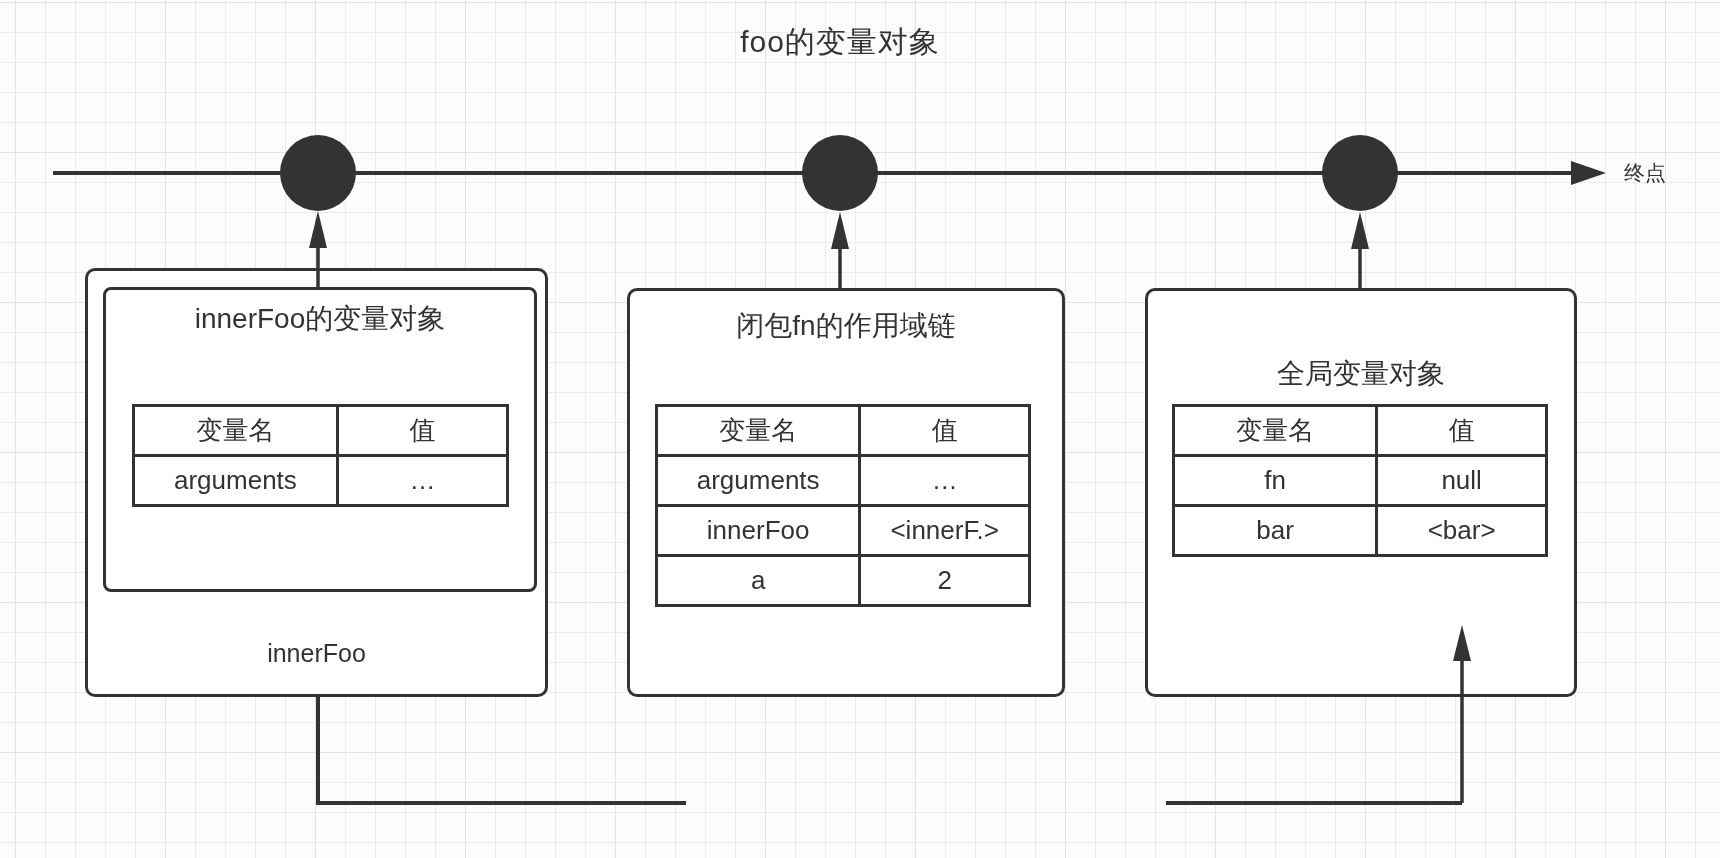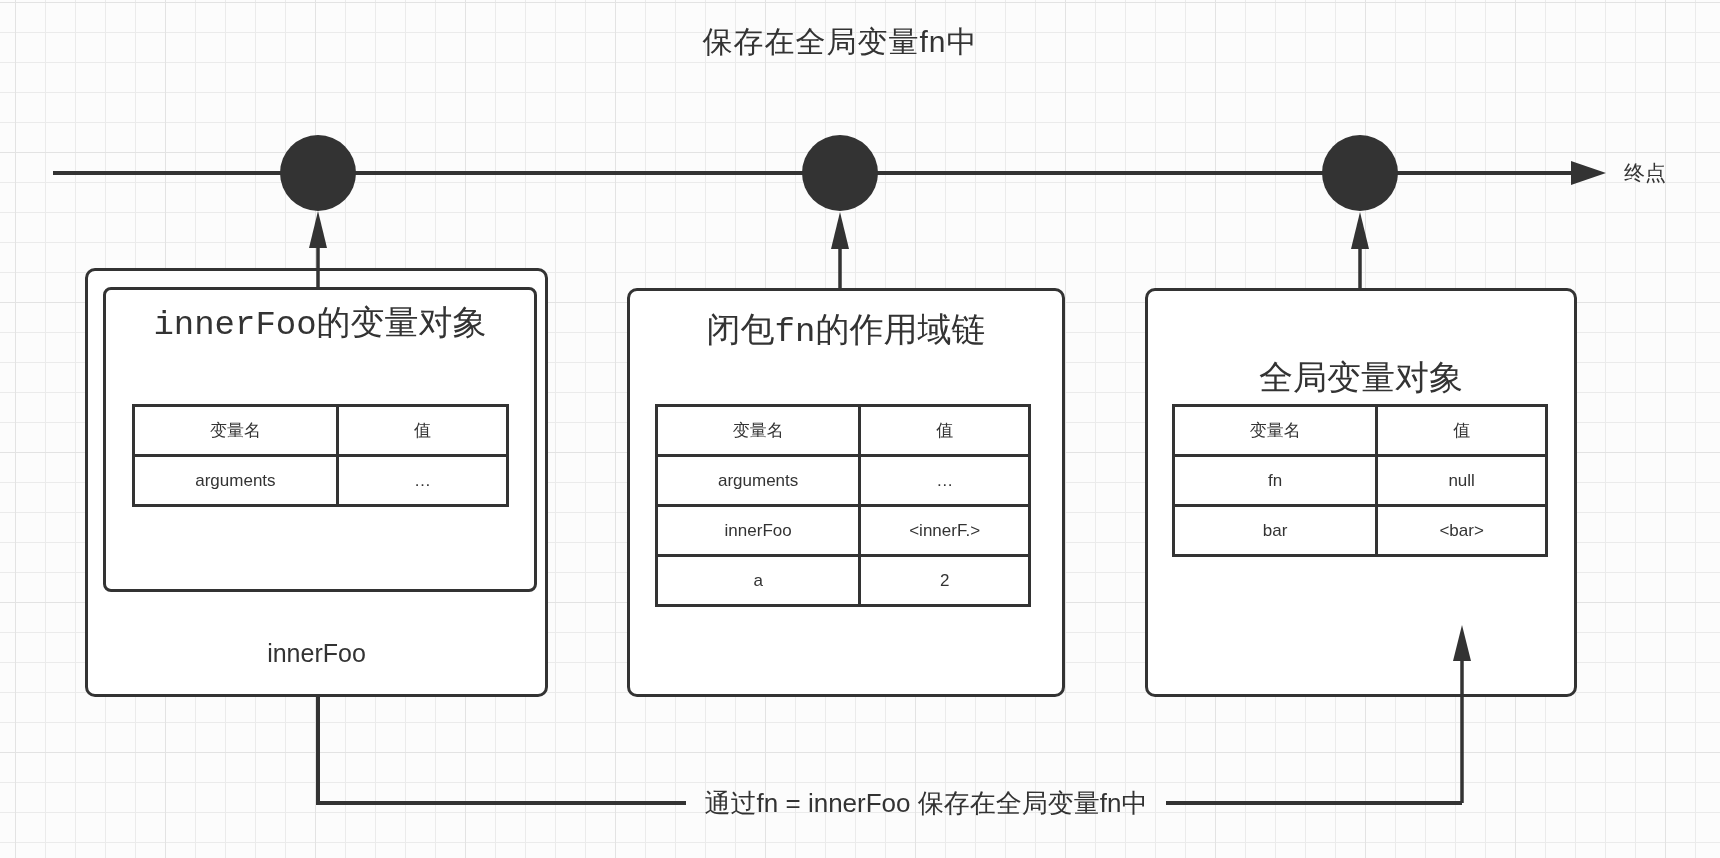--- a/index.html
+++ b/index.html
@@ -36,48 +36,48 @@
     z-index:3;pointer-events:none;
   }
   .overlay .stroke{stroke:var(--ink);fill:none;}
   .overlay .fill{fill:var(--ink);stroke:none;}
   .box{
     position:absolute;border:3px solid var(--ink);
     border-radius:10px;background:var(--box-fill);z-index:1;
   }
   .box-title{
     position:absolute;left:0;right:0;text-align:center;
-    font-size:34px;color:var(--ink);font-family:Liberation Mono, monospace;
+    font-size:28px;color:var(--ink);
   }
   .vtable{
     position:absolute;border-collapse:collapse;table-layout:fixed;
     z-index:2;background:var(--box-fill);
   }
   .vtable th,.vtable td{
     border:3px solid var(--ink);text-align:center;vertical-align:middle;
-    font-size:17px;font-weight:400;height:50px;padding:0 6px;color:var(--ink);
+    font-size:26px;font-weight:400;height:50px;padding:0 6px;color:var(--ink);
   }
   .footer-label{
     position:absolute;text-align:center;font-size:25px;color:var(--ink);z-index:2;
   }
   .endpoint-label{
     position:absolute;left:1624px;top:157px;line-height:32px;
     font-size:21px;color:var(--ink);
   }
   .bottom-note{
     position:absolute;left:686px;top:785px;width:480px;line-height:36px;
     text-align:center;font-size:26px;color:var(--ink);z-index:4;
   }
 </style>
 </head>
 <body>
 
 <div class="canvas">
 
-  <div class="main-title">保存在全局变量fn中</div>
+  <div class="main-title">foo的变量对象</div>
 
   <div class="box" style="left:85px;top:268px;width:463px;height:429px;"></div>
   <div class="box" style="left:103px;top:287px;width:434px;height:305px;border-radius:8px;z-index:2;">
     <div class="box-title" style="top:10px;">innerFoo的变量对象</div>
   </div>
   <table class="vtable" style="left:132px;top:404px;width:377px;">
     <colgroup>
         <col style="width:54.5%">
         <col style="width:45.5%">
       </colgroup>
@@ -163,15 +163,14 @@
     <polygon class="fill" points="1360,212 1351,249 1369,249"></polygon>
 
     <polyline class="stroke" points="318,697 318,803 686,803" stroke-width="4"></polyline>
     <line class="stroke" x1="1166" y1="803" x2="1462" y2="803" stroke-width="4"></line>
     <line class="stroke" x1="1462" y1="803" x2="1462" y2="657" stroke-width="3.5"></line>
     <polygon class="fill" points="1462,625 1453,661 1471,661"></polygon>
   </svg>
 
   <div class="endpoint-label">终点</div>
 
-  <div class="bottom-note">通过fn = innerFoo 保存在全局变量fn中</div>
 
 </div>
 
 </body></html>

